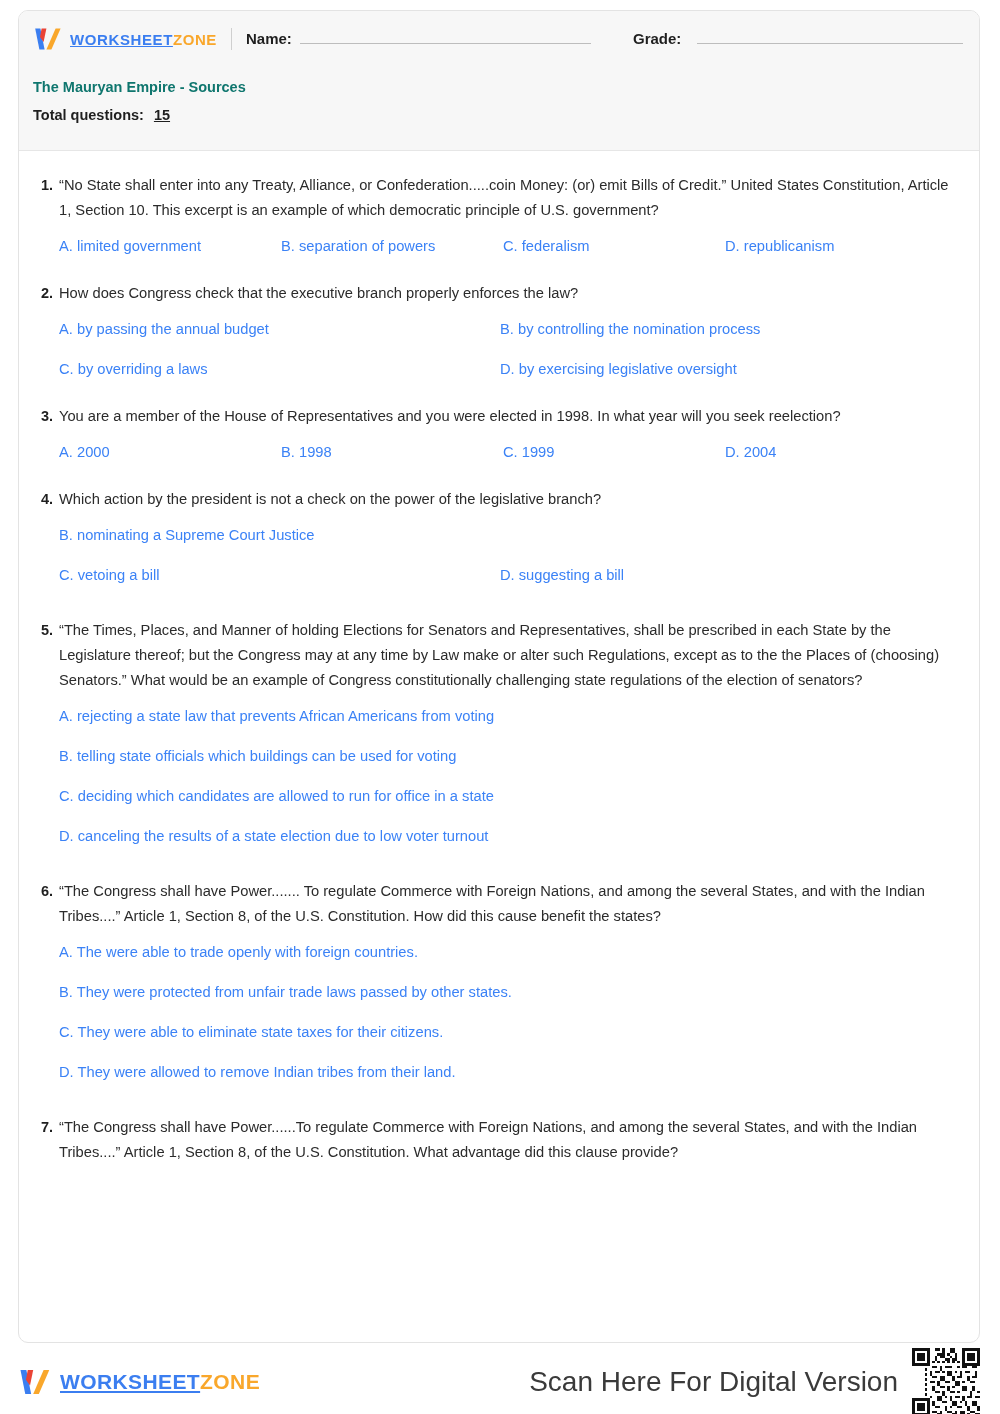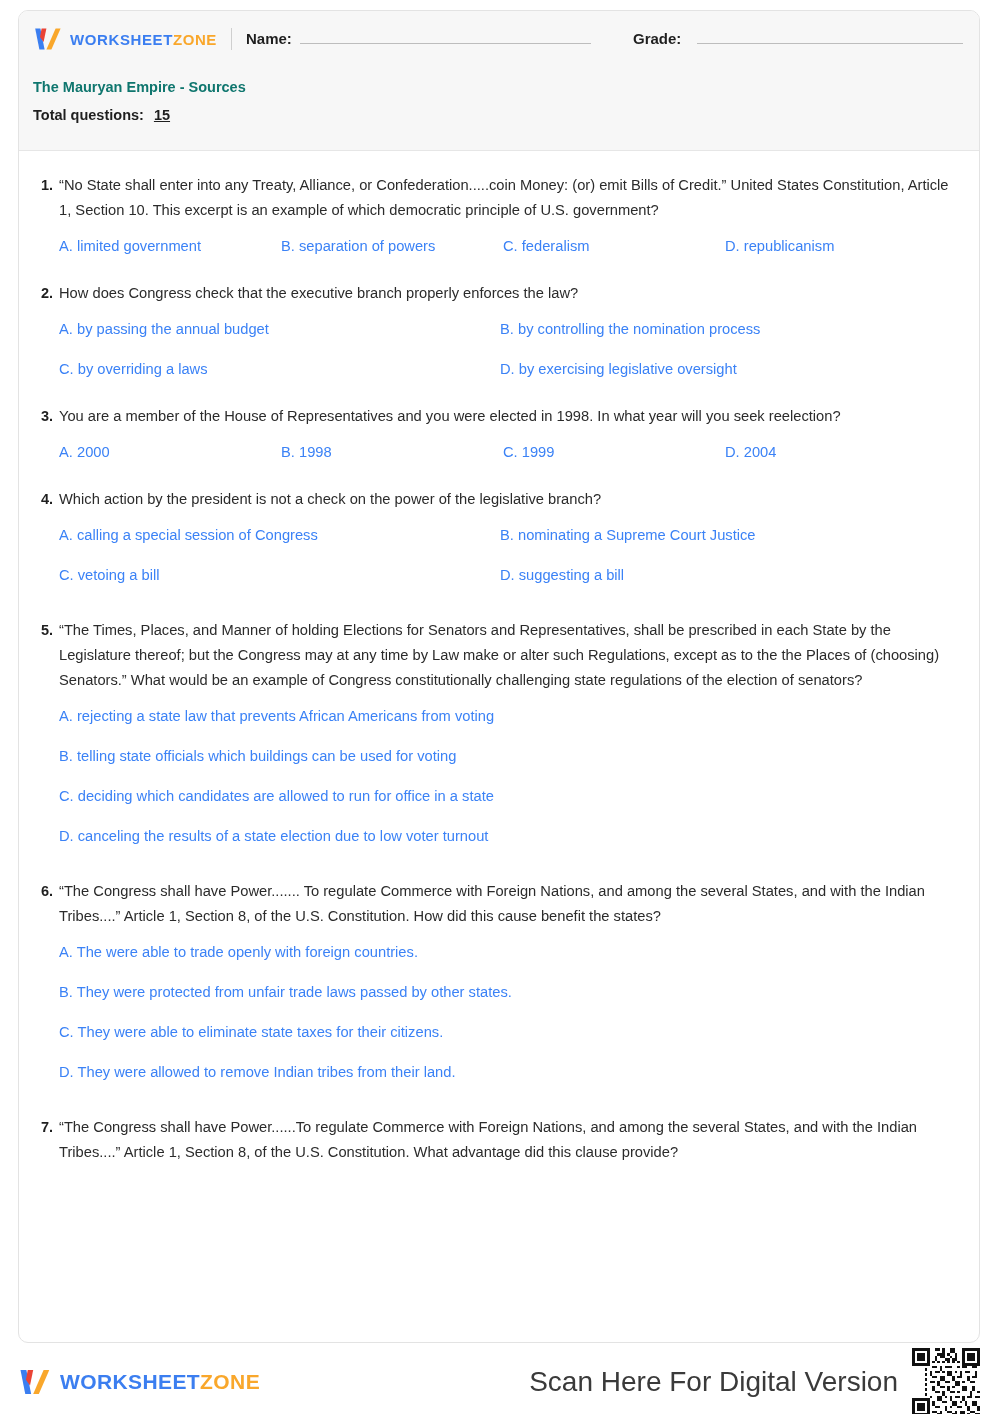--- a/index.html
+++ b/index.html
@@ -57,21 +57,21 @@
     display: block;
   }
 
   .logo-text {
     font-size: 15px;
     font-weight: bold;
     letter-spacing: 0.6px;
     margin-left: 7px;
     white-space: nowrap;
   }
-  .logo-text .w { color: #3b7ef0; }
+  .logo-text .w { color: #3b7ef0; text-decoration: underline; }
   .logo-text .z { color: #f9a72b; }
 
   .vdiv {
     width: 1px;
     height: 22px;
     background: #cfcfcf;
     margin: 0 14px;
     flex: 0 0 auto;
   }
 
@@ -314,21 +314,20 @@
           </div>
         </div>
       </div>
 
       <div class="q q-block loose">
         <div class="q-num">4.</div>
         <div class="q-body">
           <div class="q-stem">Which action by the president is not a check on the power of the legislative branch?</div>
           <div class="opts opts-2">
             <div class="opts-row">
-              <span class="opt">A. calling a special session of Congress</span>
               <span class="opt">B. nominating a Supreme Court Justice</span>
             </div>
             <div class="opts-row">
               <span class="opt">C. vetoing a bill</span>
               <span class="opt">D. suggesting a bill</span>
             </div>
           </div>
         </div>
       </div>
 

